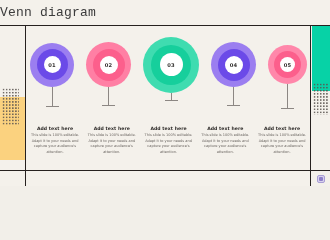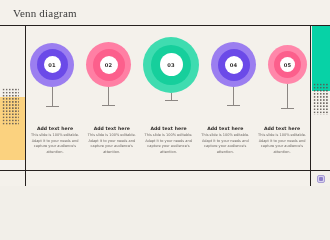--- a/index.html
+++ b/index.html
@@ -27,25 +27,24 @@
   .title-bar {
     position: absolute;
     left: 0; top: 0;
     width: 330px;
     height: 25px;
     display: flex;
     align-items: center;
     background: #f4f1eb;
   }
   .title-text {
-    margin-left: 13px;
-    font-size: 11px;
+    font-size: 13px;
     letter-spacing: 0.2px;
     color: #3b3b3b;
-    font-family: Liberation Serif, serif;
+    font-family: Liberation Mono, monospace;
   }
 
   
   .rule-top {
     position: absolute;
     left: 0; top: 25px;
     width: 330px;
     height: 1.4px;
     background: #26211f;
   }

